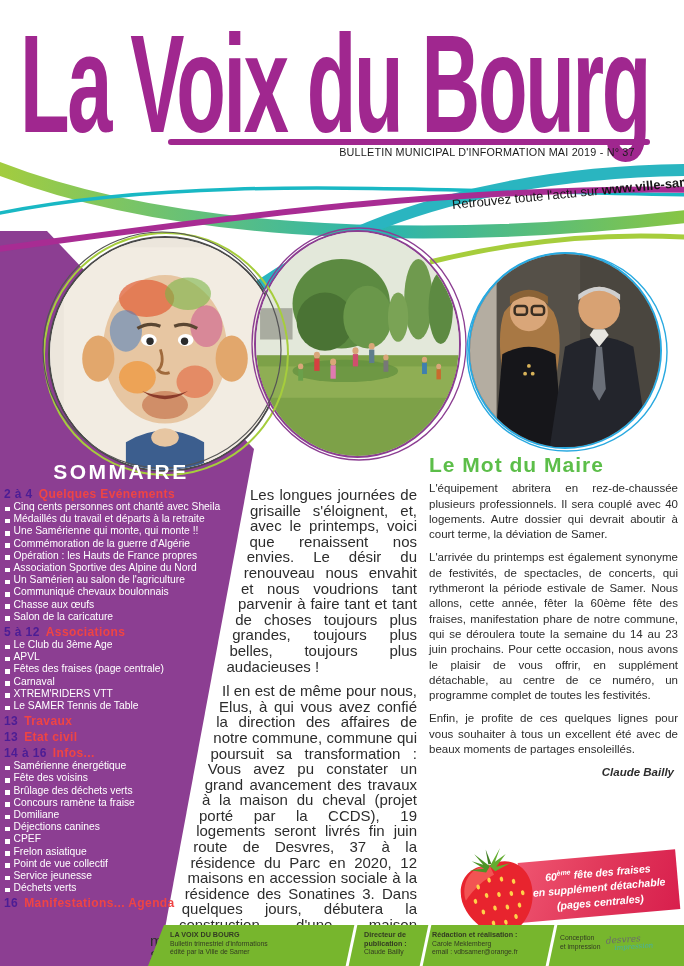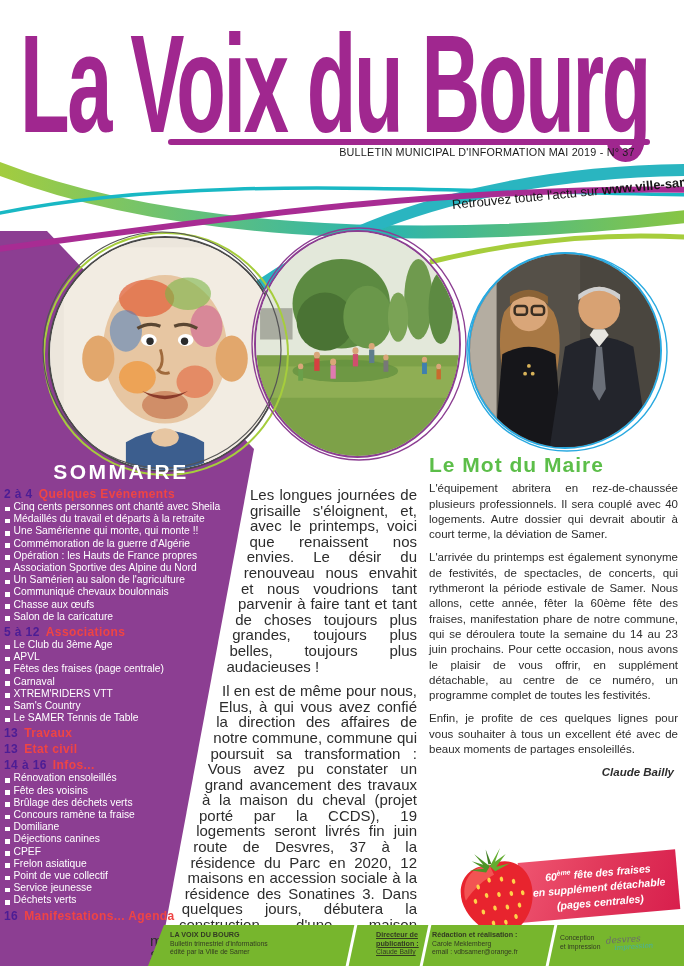--- a/index.html
+++ b/index.html
@@ -66,21 +66,21 @@
 
   
   .footer{position:absolute;left:148px;top:925px;width:536px;height:41px;background:#77b62d;
           clip-path:polygon(16px 0,536px 0,536px 41px,0 41px);z-index:8;
           color:#333b22;font-size:6.8px;line-height:8.6px;}
   .footer .divider{position:absolute;top:0;width:2.5px;height:41px;background:#fff;
                    transform:skewX(-12deg);}
   .fcell{position:absolute;top:6px;}
   .fcell .flabel{font-weight:bold;font-size:7.2px;}
   .fc1{left:22px;width:170px;}
-  .fc2{left:228px;width:62px;text-decoration:underline;}
+  .fc2{left:216px;width:62px;}
   .fc3{left:284px;width:112px;}
   .fc4{left:412px;width:120px;display:flex;align-items:center;gap:6px;top:9px;}
   .logo-script{font-family:"DejaVu Serif",serif;font-style:italic;color:#6b6b6b;
                font-size:9px;line-height:8px;transform:rotate(-4deg);}
   .logo-script .logo-sub{display:block;color:#45b0a8;font-size:7px;margin-left:8px;}
 </style>
 </head>
 <body>
 
 <div class="page">
@@ -263,41 +263,37 @@
         <div class="som-item">
           <span class="sq"></span>
           <span>Carnaval</span>
         </div>
         <div class="som-item">
           <span class="sq"></span>
           <span>XTREM'RIDERS VTT</span>
         </div>
         <div class="som-item">
           <span class="sq"></span>
-          <span>Sam's Country</span>
-        </div>
-        <div class="som-item">
-          <span class="sq"></span>
           <span>Le SAMER Tennis de Table</span>
         </div>
         <div class="som-sec">
           <span class="pages">13</span>
           <span class="sec-title">Travaux</span>
         </div>
         <div class="som-sec">
           <span class="pages">13</span>
           <span class="sec-title">Etat civil</span>
         </div>
         <div class="som-sec">
           <span class="pages">14 à 16</span>
           <span class="sec-title">Infos...</span>
         </div>
         <div class="som-item">
           <span class="sq"></span>
-          <span>Rénovation ensoleillés</span>
+          <span>Samérienne énergétique</span>
         </div>
         <div class="som-item">
           <span class="sq"></span>
           <span>Fête des voisins</span>
         </div>
         <div class="som-item">
           <span class="sq"></span>
           <span>Brûlage des déchets verts</span>
         </div>
         <div class="som-item">

